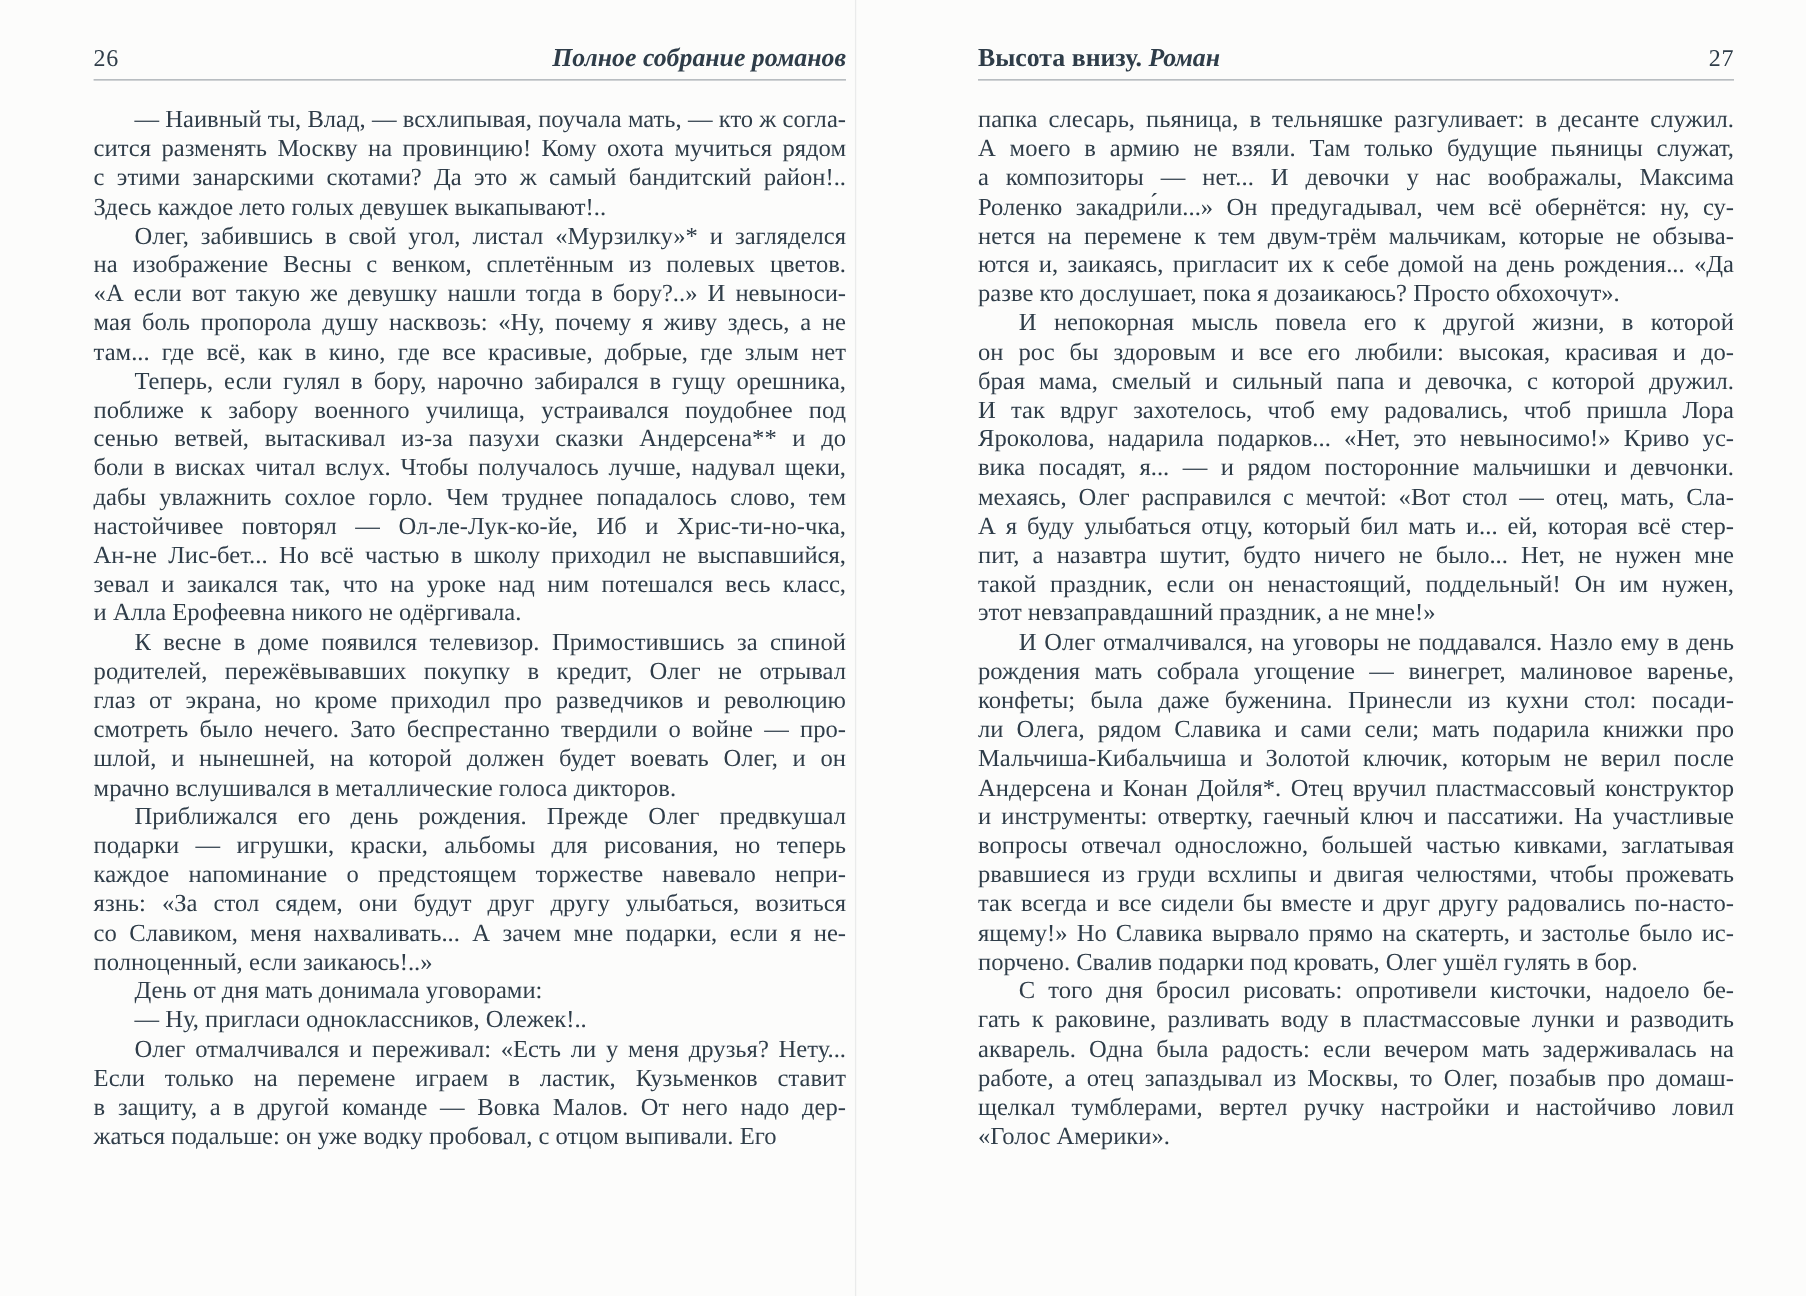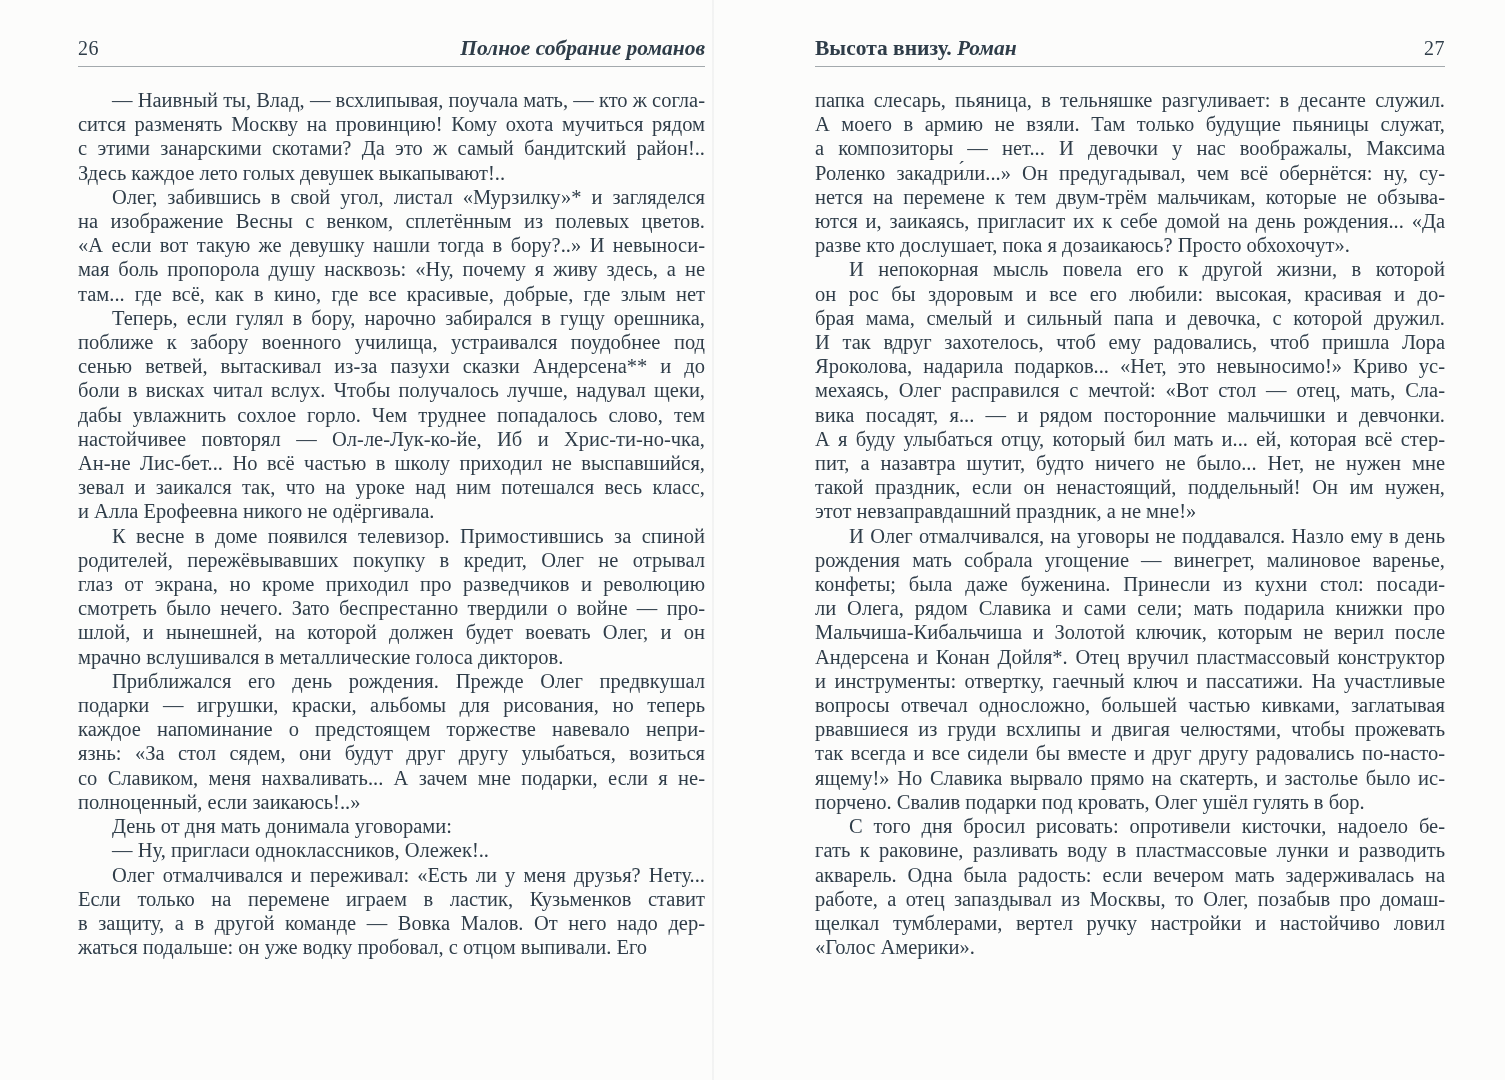--- a/index.html
+++ b/index.html
@@ -168,22 +168,22 @@
           <div class="line">нется на перемене к тем двум-трём мальчикам, которые не обзыва-</div>
           <div class="line">ются и, заикаясь, пригласит их к себе домой на день рождения... «Да</div>
           <div class="line last">разве кто дослушает, пока я дозаикаюсь? Просто обхохочут».</div>
         </div>
         <div class="para">
           <div class="line first">И непокорная мысль повела его к другой жизни, в которой</div>
           <div class="line">он рос бы здоровым и все его любили: высокая, красивая и до-</div>
           <div class="line">брая мама, смелый и сильный папа и девочка, с которой дружил.</div>
           <div class="line">И так вдруг захотелось, чтоб ему радовались, чтоб пришла Лора</div>
           <div class="line">Яроколова, надарила подарков... «Нет, это невыносимо!» Криво ус-</div>
+          <div class="line">вика посадят, я... — и рядом посторонние мальчишки и девчонки.</div>
           <div class="line">мехаясь, Олег расправился с мечтой: «Вот стол — отец, мать, Сла-</div>
-          <div class="line">вика посадят, я... — и рядом посторонние мальчишки и девчонки.</div>
           <div class="line">А я буду улыбаться отцу, который бил мать и... ей, которая всё стер-</div>
           <div class="line">пит, а назавтра шутит, будто ничего не было... Нет, не нужен мне</div>
           <div class="line">такой праздник, если он ненастоящий, поддельный! Он им нужен,</div>
           <div class="line last">этот невзаправдашний праздник, а не мне!»</div>
         </div>
         <div class="para">
           <div class="line first">И Олег отмалчивался, на уговоры не поддавался. Назло ему в день</div>
           <div class="line">рождения мать собрала угощение — винегрет, малиновое варенье,</div>
           <div class="line">конфеты; была даже буженина. Принесли из кухни стол: посади-</div>
           <div class="line">ли Олега, рядом Славика и сами сели; мать подарила книжки про</div>

